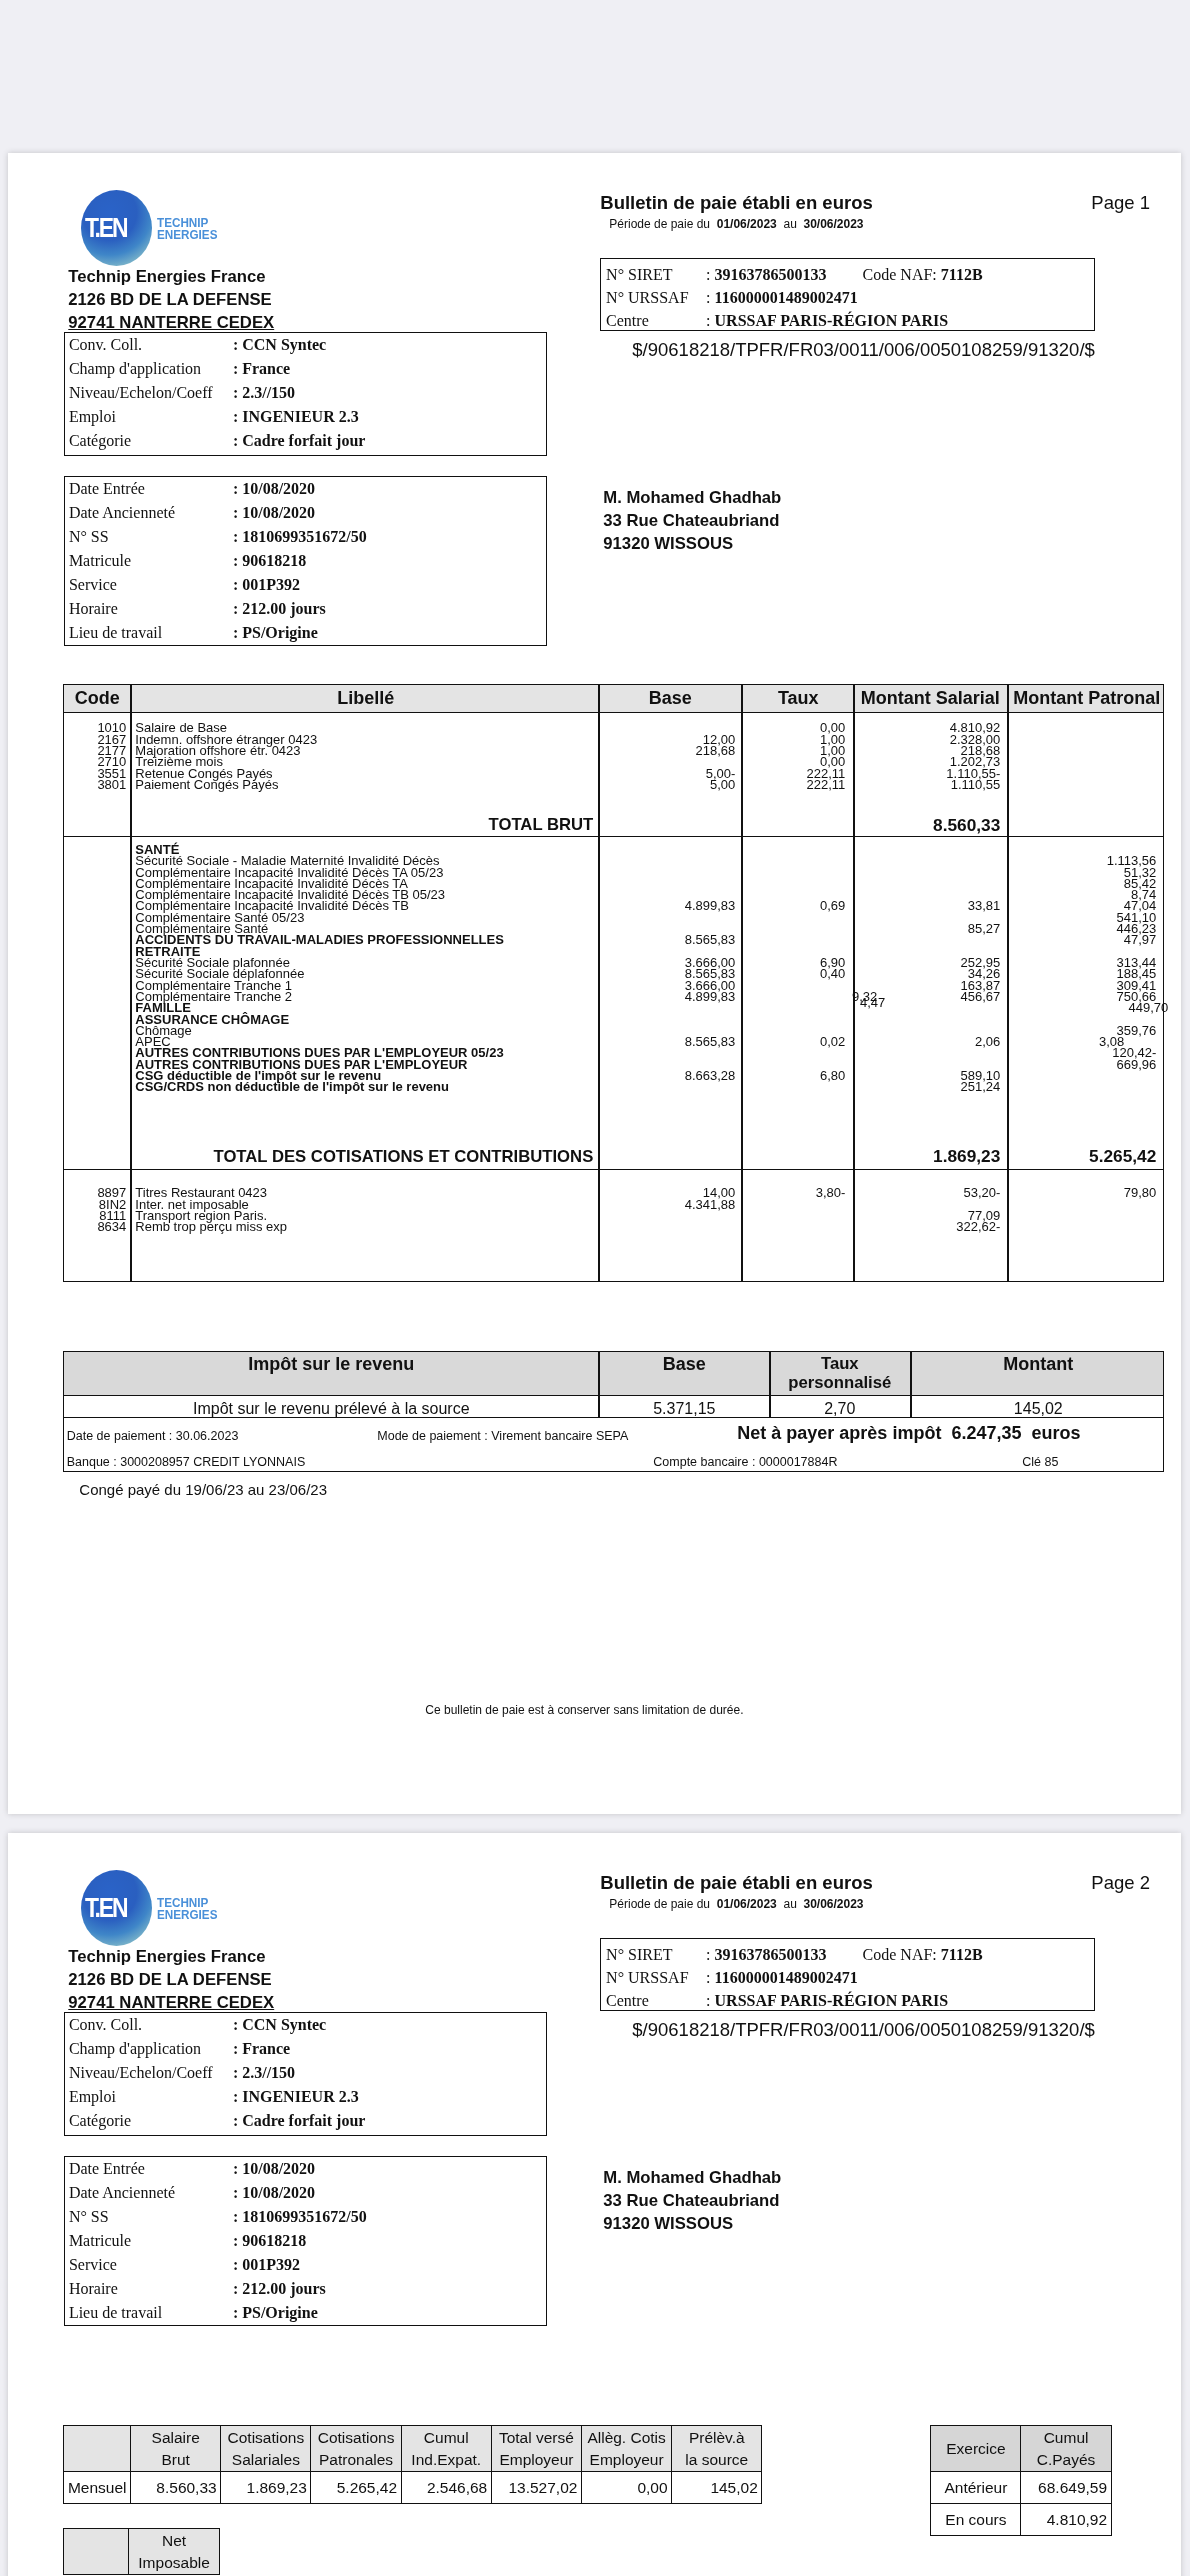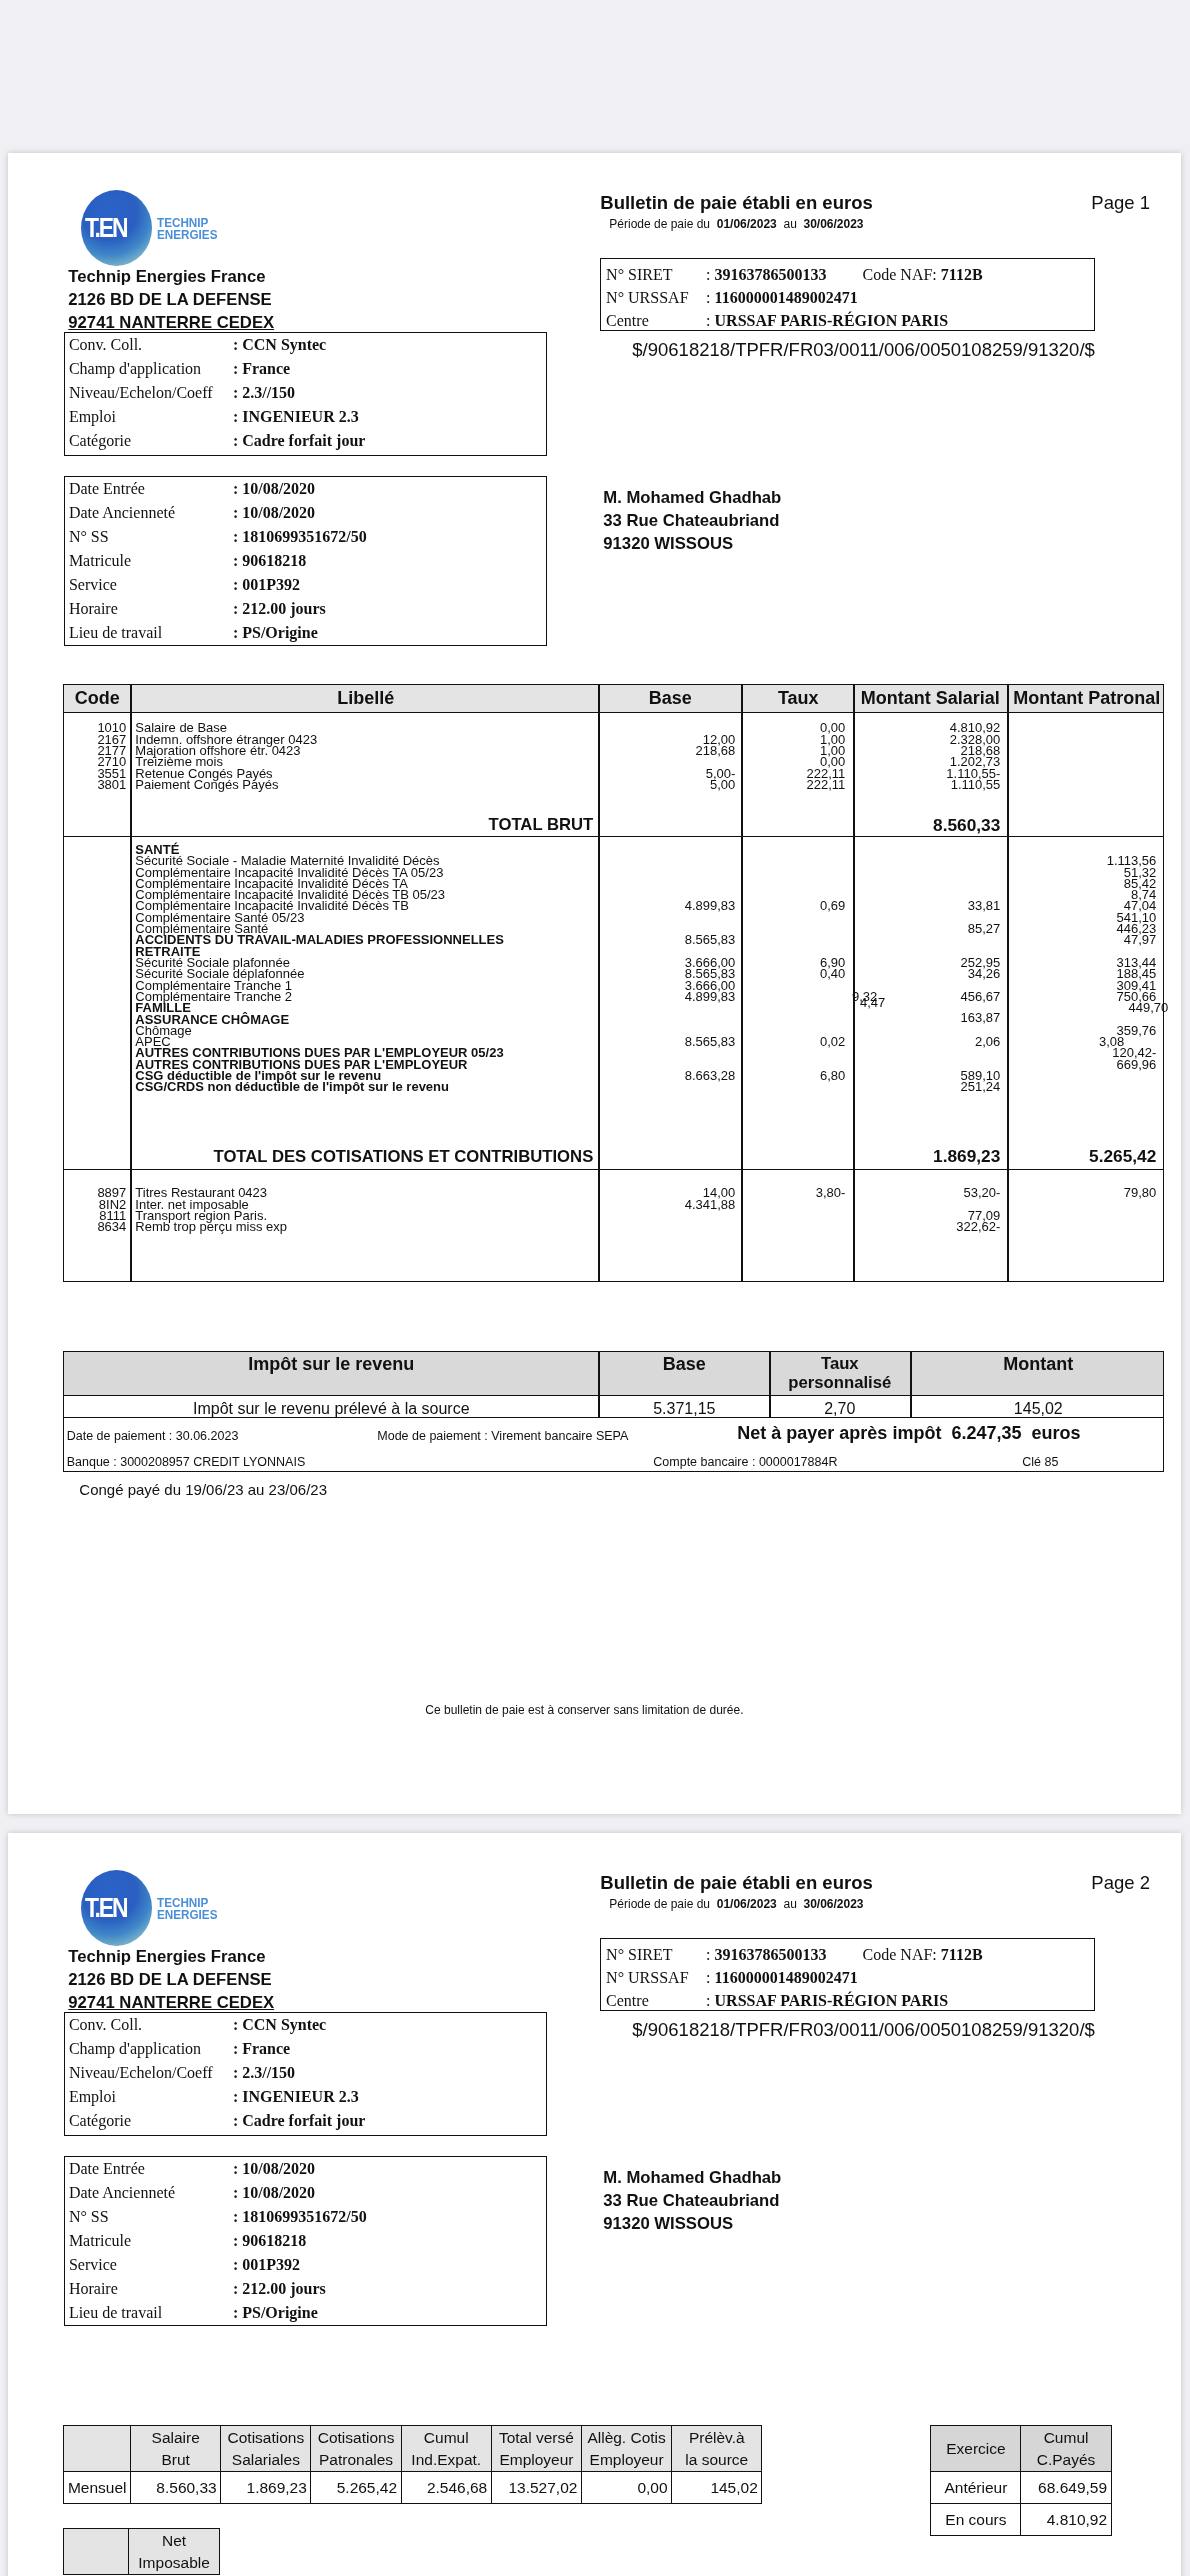--- a/index.html
+++ b/index.html
@@ -278,21 +278,21 @@
         <div class="line r" style="top: 272px; left: 790px; width: 146px;">252,95</div>
         <div class="line r" style="top: 272px; left: 944px; width: 148px;">313,44</div>
         <div class="line " style="top: 283px; left: 71px; width: 458px;">Sécurité Sociale déplafonnée</div>
         <div class="line r" style="top: 283px; left: 536px; width: 135px;">8.565,83</div>
         <div class="line r" style="top: 283px; left: 678px; width: 103px;">0,40</div>
         <div class="line r" style="top: 283px; left: 790px; width: 146px;">34,26</div>
         <div class="line r" style="top: 283px; left: 944px; width: 148px;">188,45</div>
         <div class="line " style="top: 295px; left: 71px; width: 458px;">Complémentaire Tranche 1</div>
         <div class="line r" style="top: 295px; left: 536px; width: 135px;">3.666,00</div>
         <div class="line r" style="top: 312px; left: 678px; width: 103px; padding-left: 40px;">4,47</div>
-        <div class="line r" style="top: 295px; left: 790px; width: 146px; margin-top: 32px;">163,87</div>
+        <div class="line r" style="top: 295px; left: 790px; width: 146px;">163,87</div>
         <div class="line r" style="top: 295px; left: 944px; width: 148px;">309,41</div>
         <div class="line " style="top: 306px; left: 71px; width: 458px;">Complémentaire Tranche 2</div>
         <div class="line r" style="top: 306px; left: 536px; width: 135px;">4.899,83</div>
         <div class="line r" style="top: 306px; left: 710px; width: 103px;">9,32</div>
         <div class="line r" style="top: 306px; left: 790px; width: 146px;">456,67</div>
         <div class="line r" style="top: 306px; left: 944px; width: 148px;">750,66</div>
         <div class="line b" style="top: 317px; left: 71px; width: 458px;">FAMILLE</div>
         <div class="line r" style="top: 317px; left: 536px; width: 135px;"></div>
         <div class="line r" style="top: 317px; left: 678px; width: 103px;"></div>
         <div class="line r" style="top: 317px; left: 790px; width: 146px;"></div>

